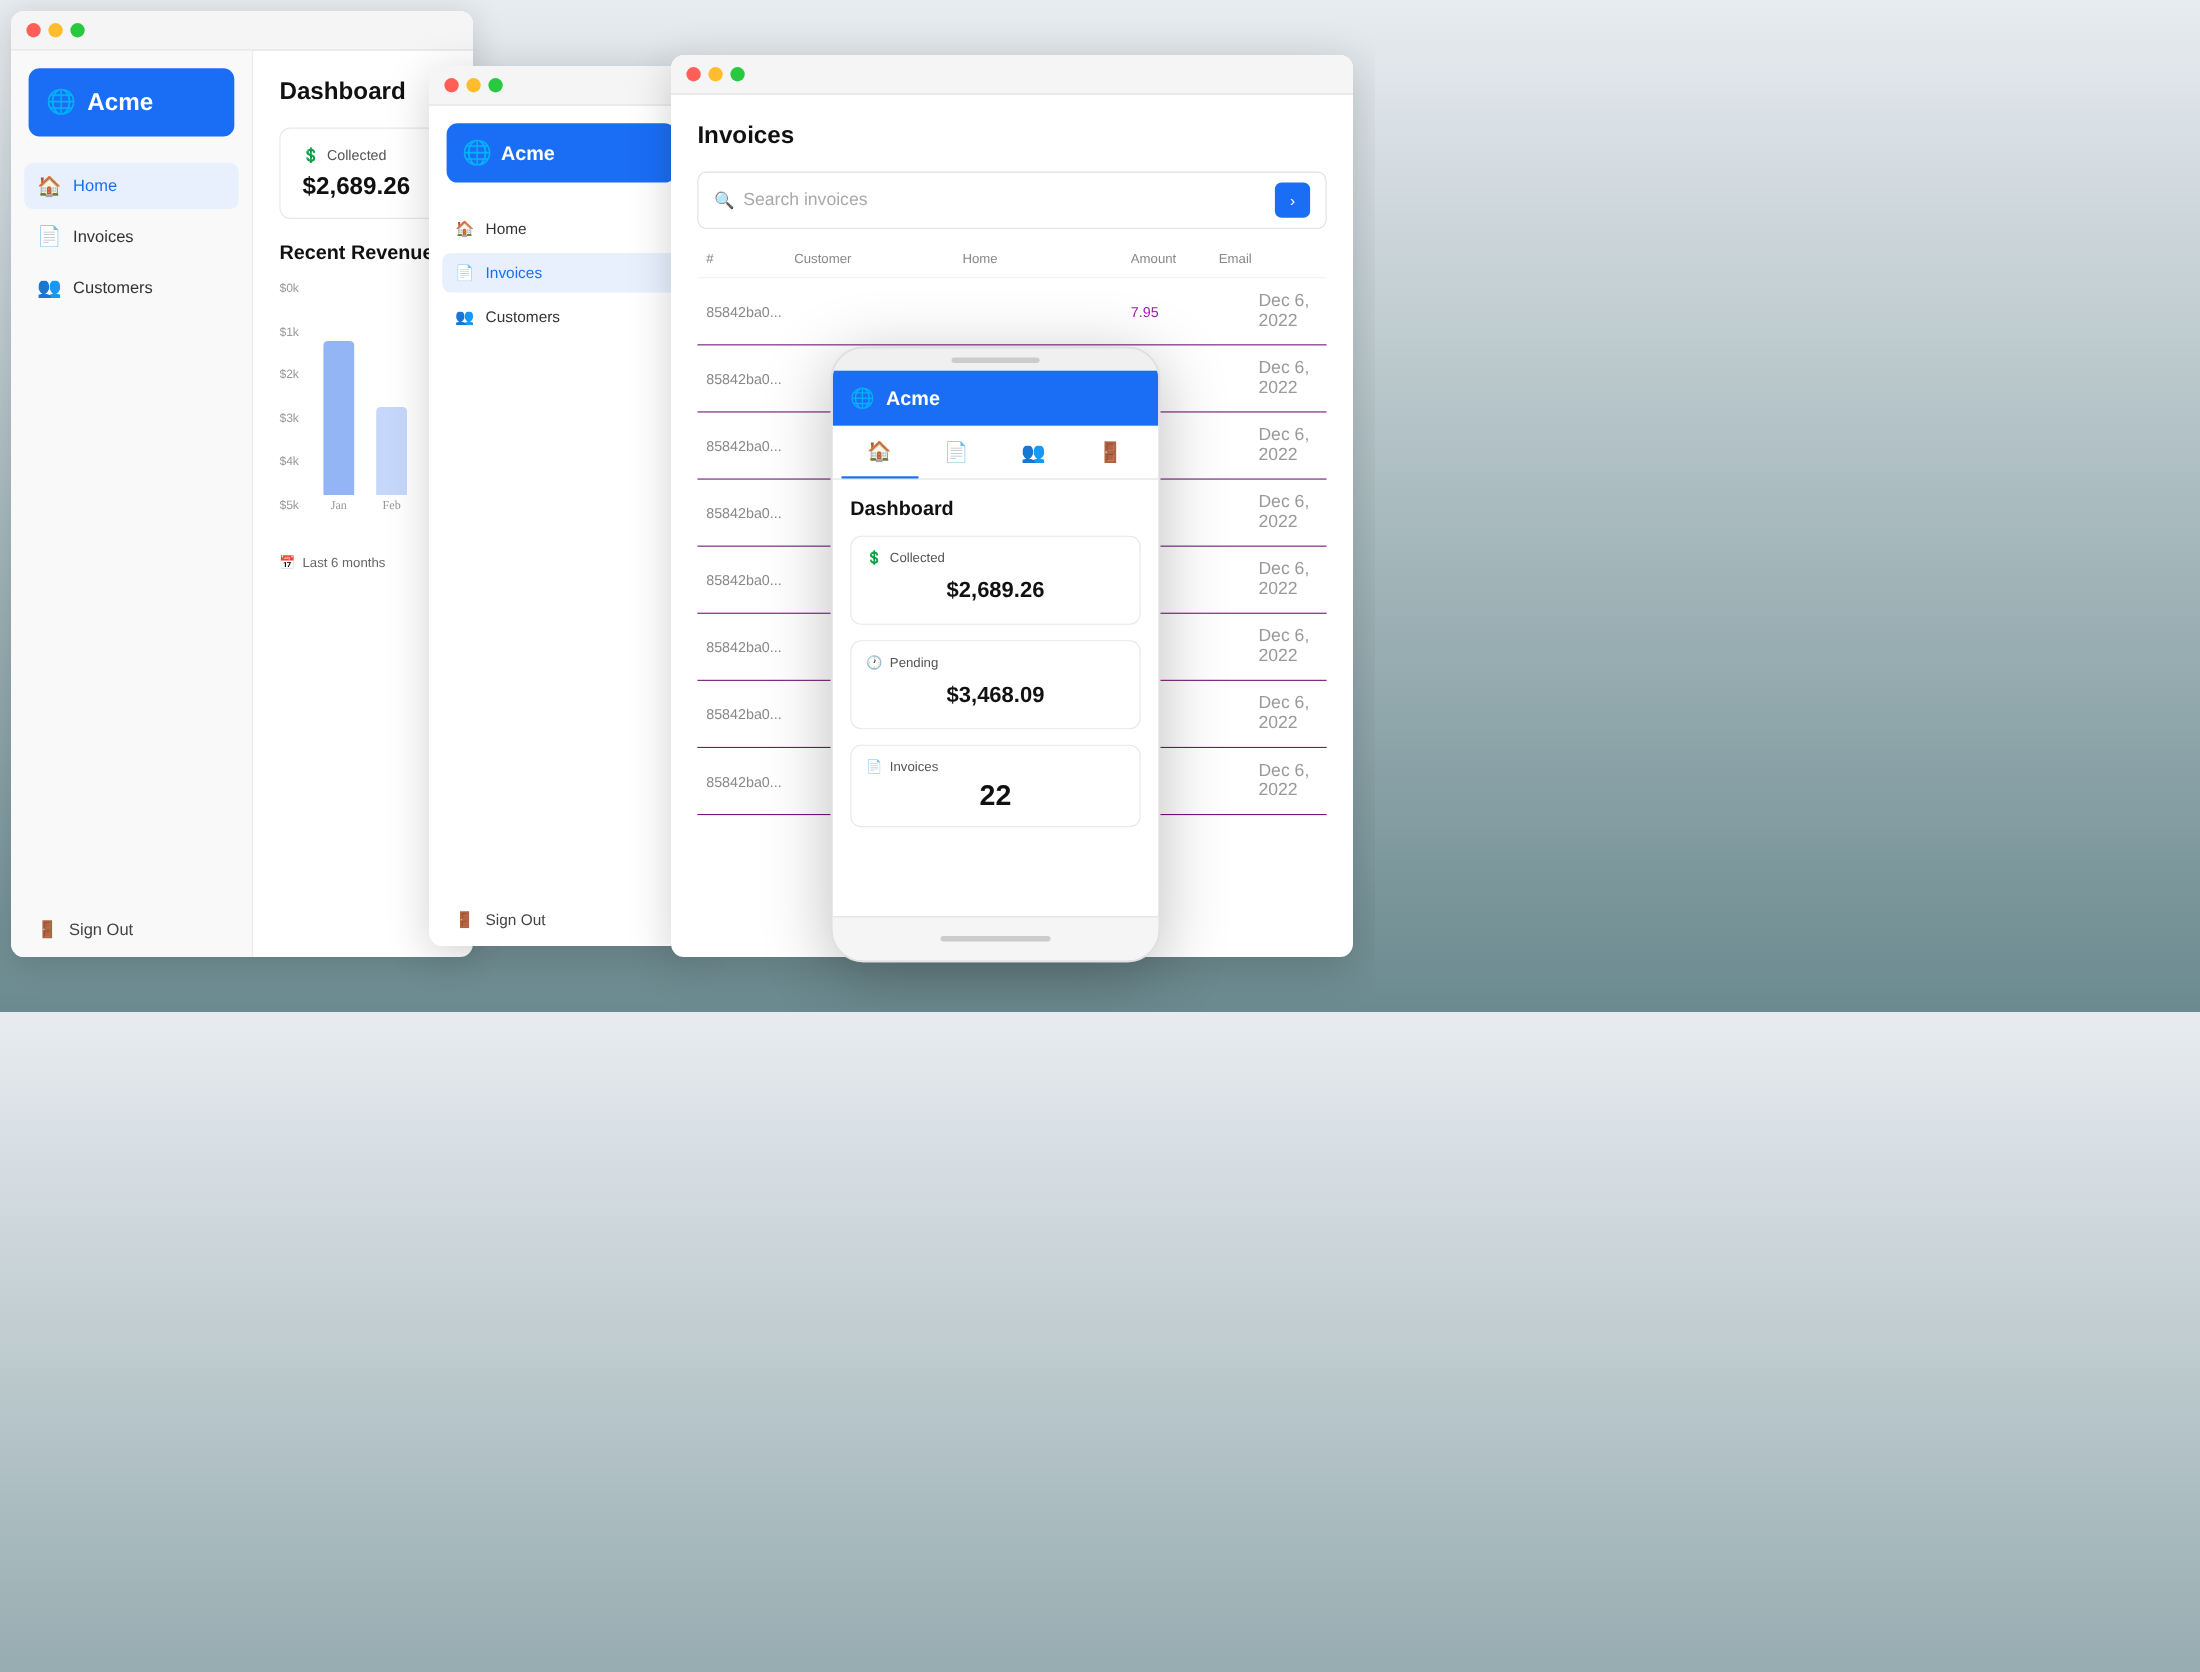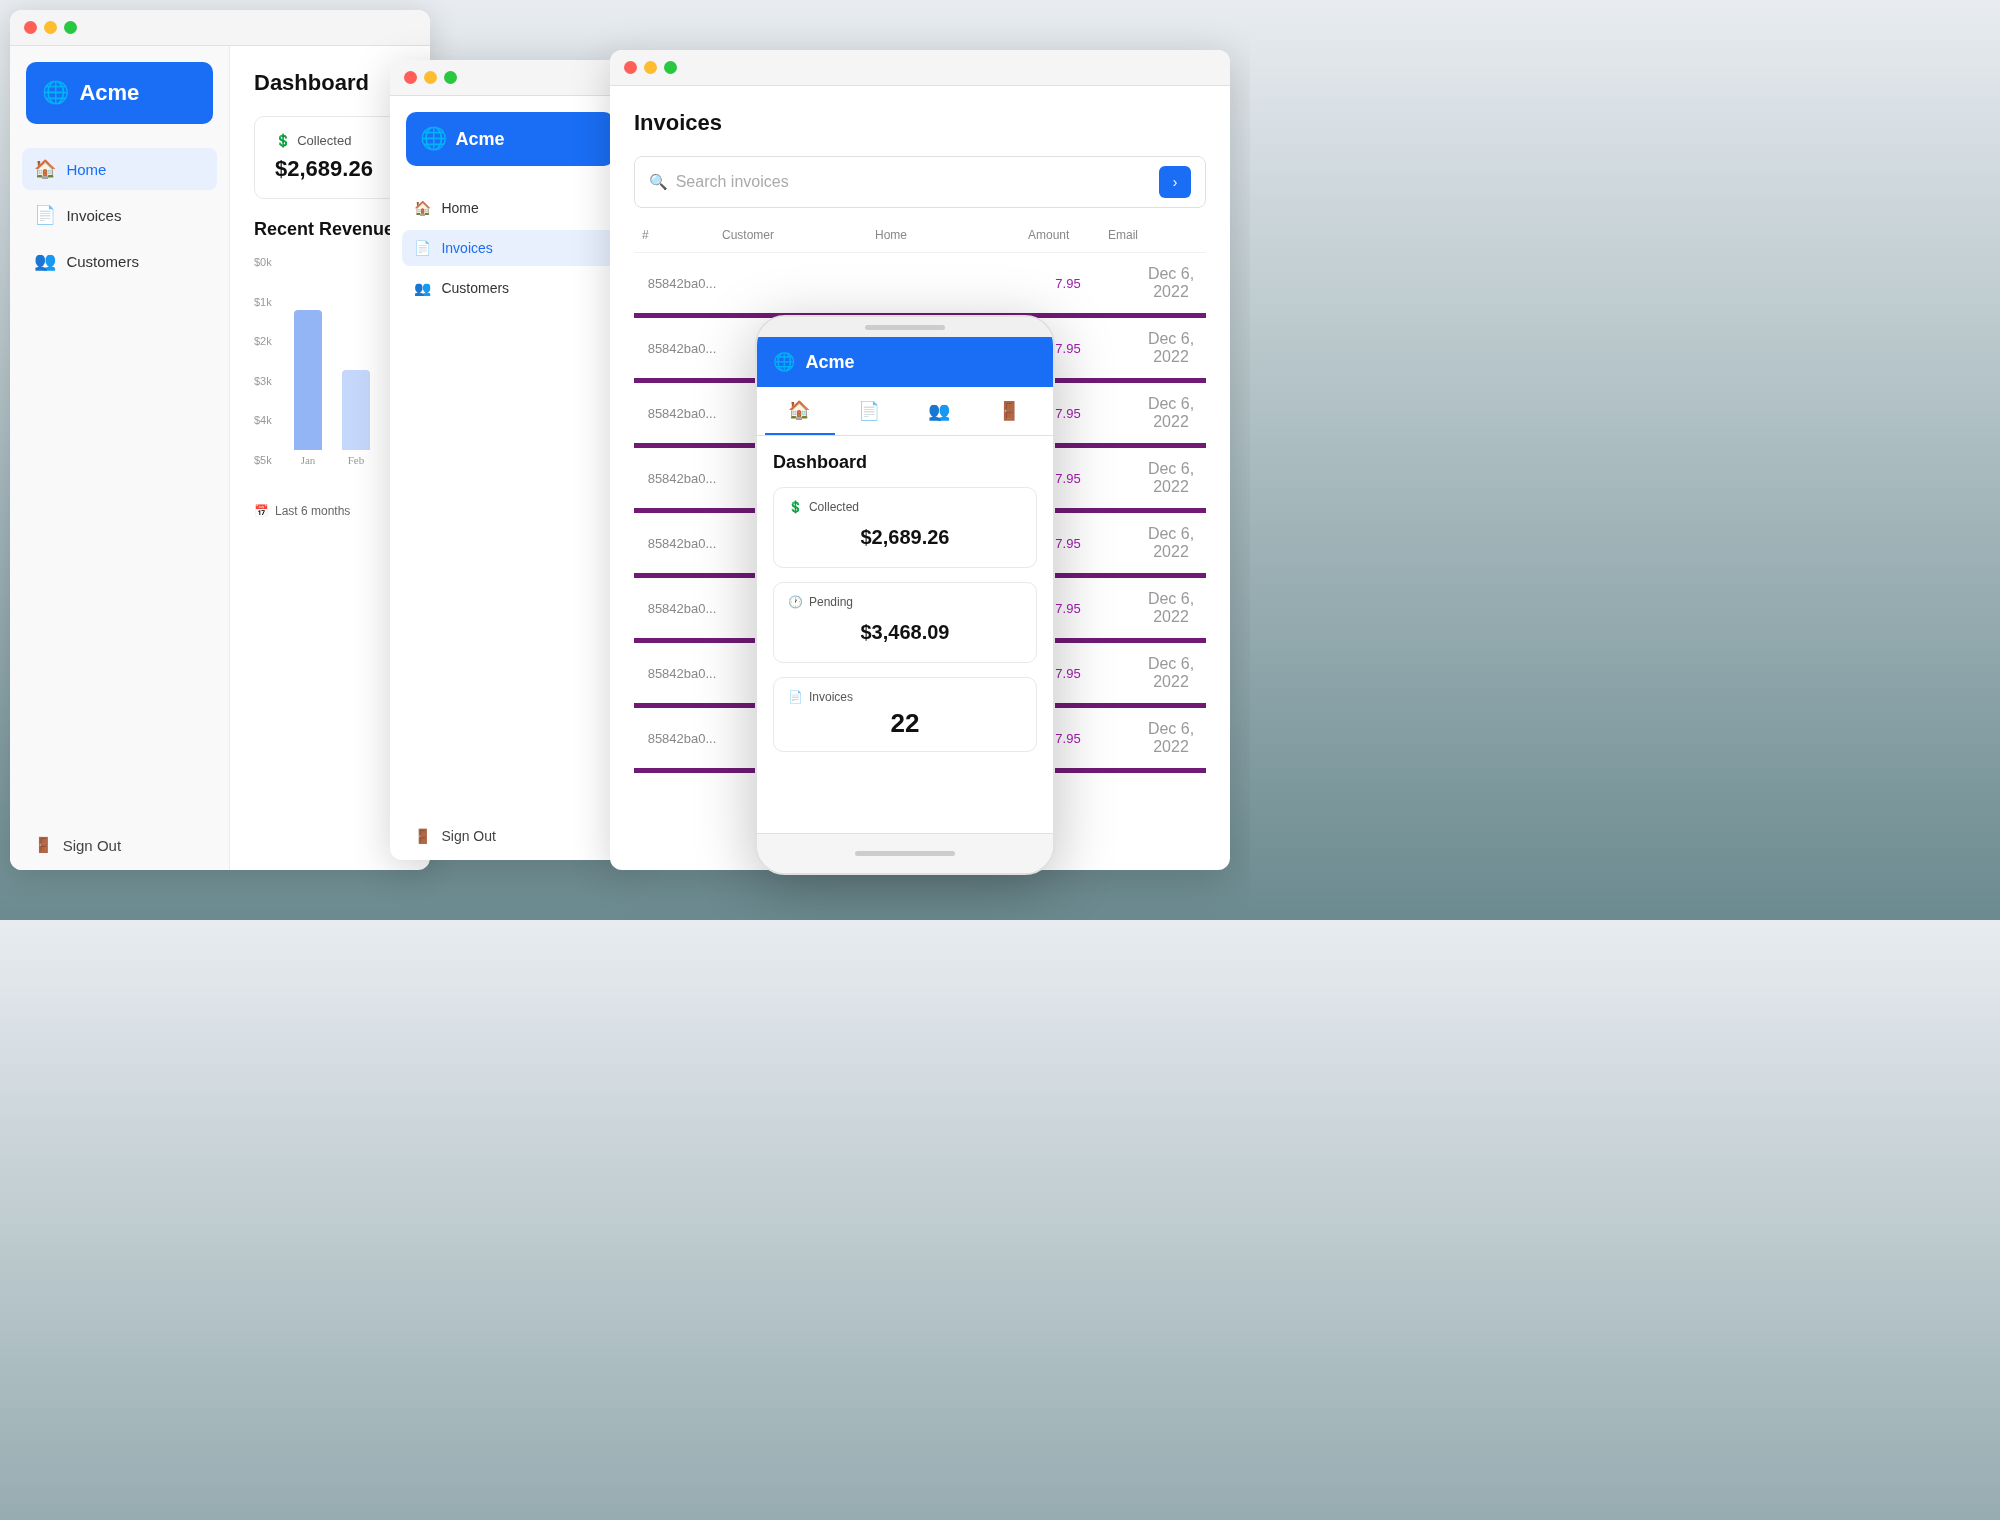--- a/index.html
+++ b/index.html
@@ -333,23 +333,22 @@
     }
     .table-header-cell {
       font-size: 12px;
       color: #888;
       font-weight: 500;
     }
     .table-row {
       display: grid;
       grid-template-columns: 80px 1fr 1fr 80px 90px;
       padding: 12px 8px;
-      border-bottom: 5px solid #701a75;
-      align-items: center;
-      text-align: center;
+      border-bottom: 1px solid #701a75;
+      align-items: center;
     }
     .table-cell {
       font-size: 13px;
       color: #333;
     }
     .table-cell-hash { color: #888; }
     .table-cell-amount { color: #a21caf; }
     .table-cell-date { color: #999; font-size: 16px; margin-left: 36px; }
 
     

